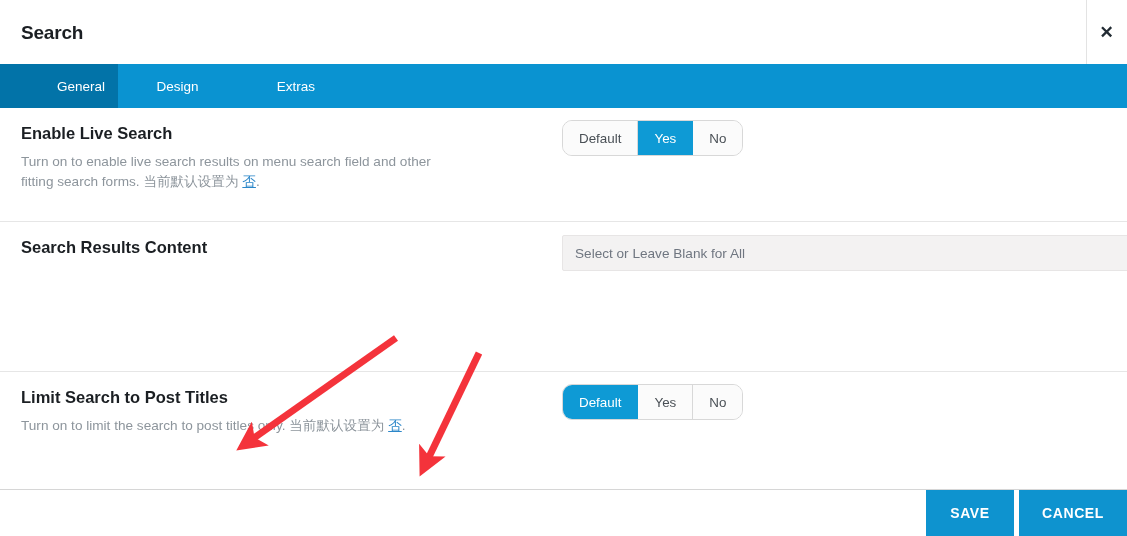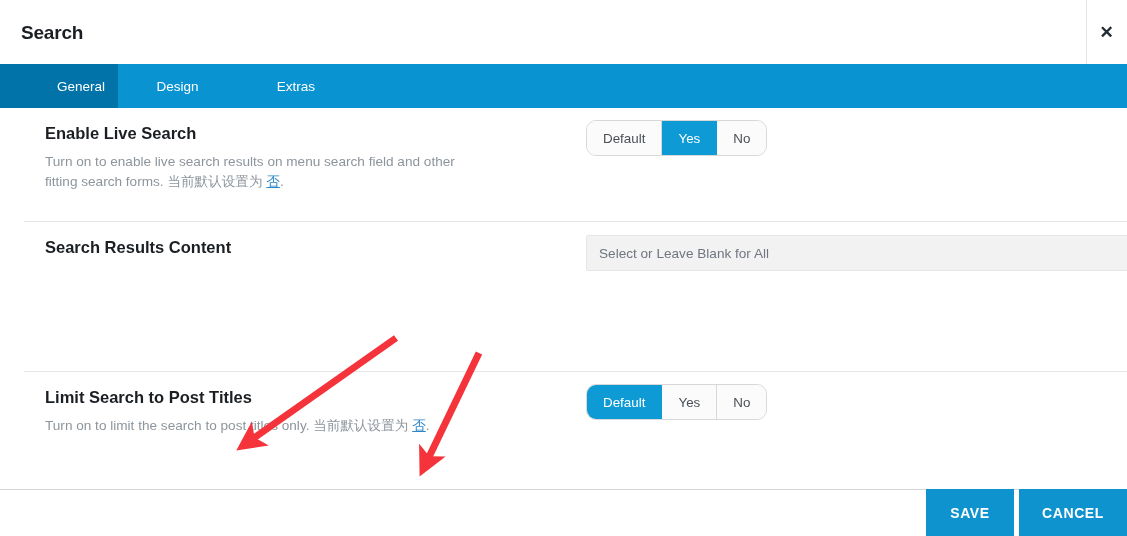--- a/index.html
+++ b/index.html
@@ -108,21 +108,20 @@
     border-right: 9px solid transparent;
     border-top: 9px solid #0273a8;
   }
 
   
   .modal-body {
     flex: 1 1 auto;
     position: relative;
     overflow: hidden;
     background: #ffffff;
-    margin-left: 24px;
   }
 
   .field-row {
     display: flex;
     align-items: flex-start;
     box-sizing: border-box;
     border-bottom: 1px solid #e6e6e6;
     padding: 0;
     position: relative;
   }
@@ -215,21 +214,21 @@
     margin-top: 1px;
   }
 
   
   .modal-footer {
     flex: 0 0 47px;
     height: 47px;
     border-top: 1px solid #d6d6d6;
     background: #ffffff;
     display: flex;
-    align-items: flex-end;
+    align-items: center;
     justify-content: flex-end;
     padding-right: 0;
     box-sizing: border-box;
   }
   .footer-btn {
     height: 47px;
     min-width: 88px;
     display: flex;
     align-items: center;
     justify-content: center;

